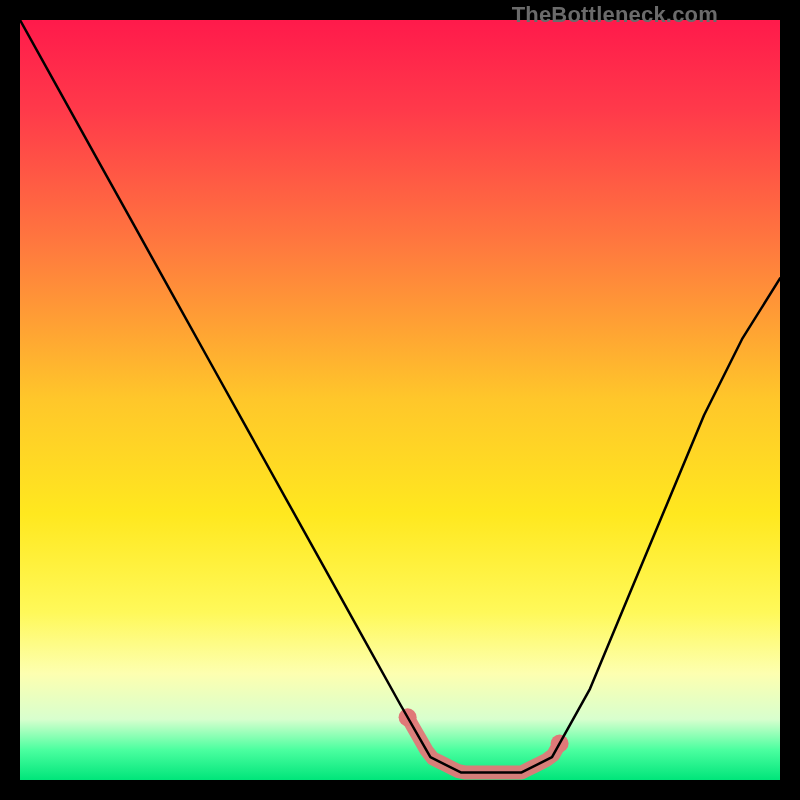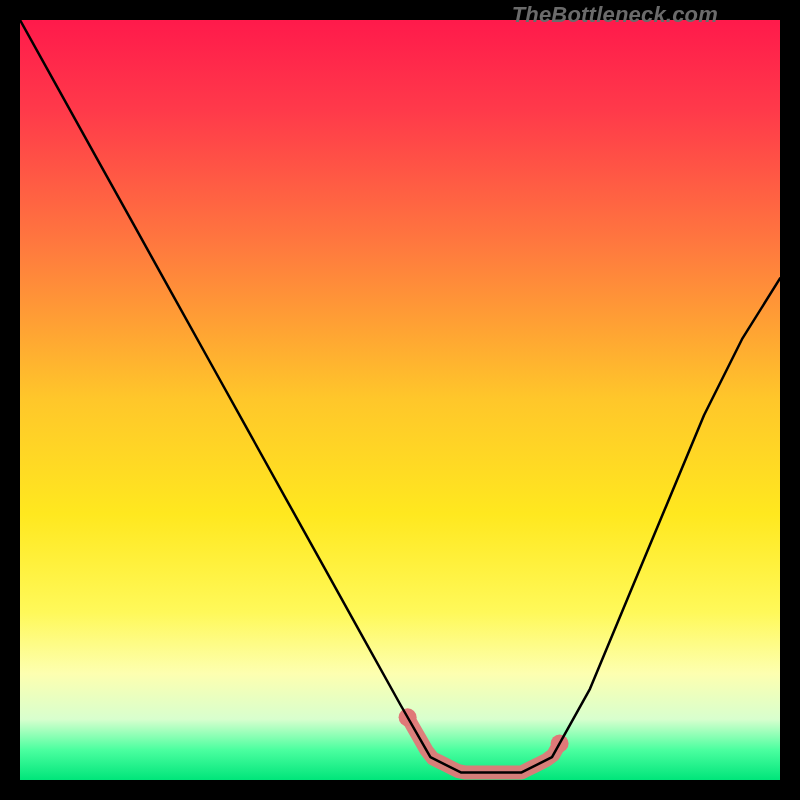--- a/index.html
+++ b/index.html
@@ -8,21 +8,20 @@
     width: 800px;
     height: 800px;
     background: #000;
     overflow: hidden;
   }
   .frame {
     position: relative;
     width: 728px;
     height: 800px;
     background: #000;
-    font-style: italic;
   }
   .plot-area {
     position: absolute;
     left: 20px;
     top: 20px;
     width: 760px;
     height: 760px;
     overflow: hidden;
   }
   .watermark {

